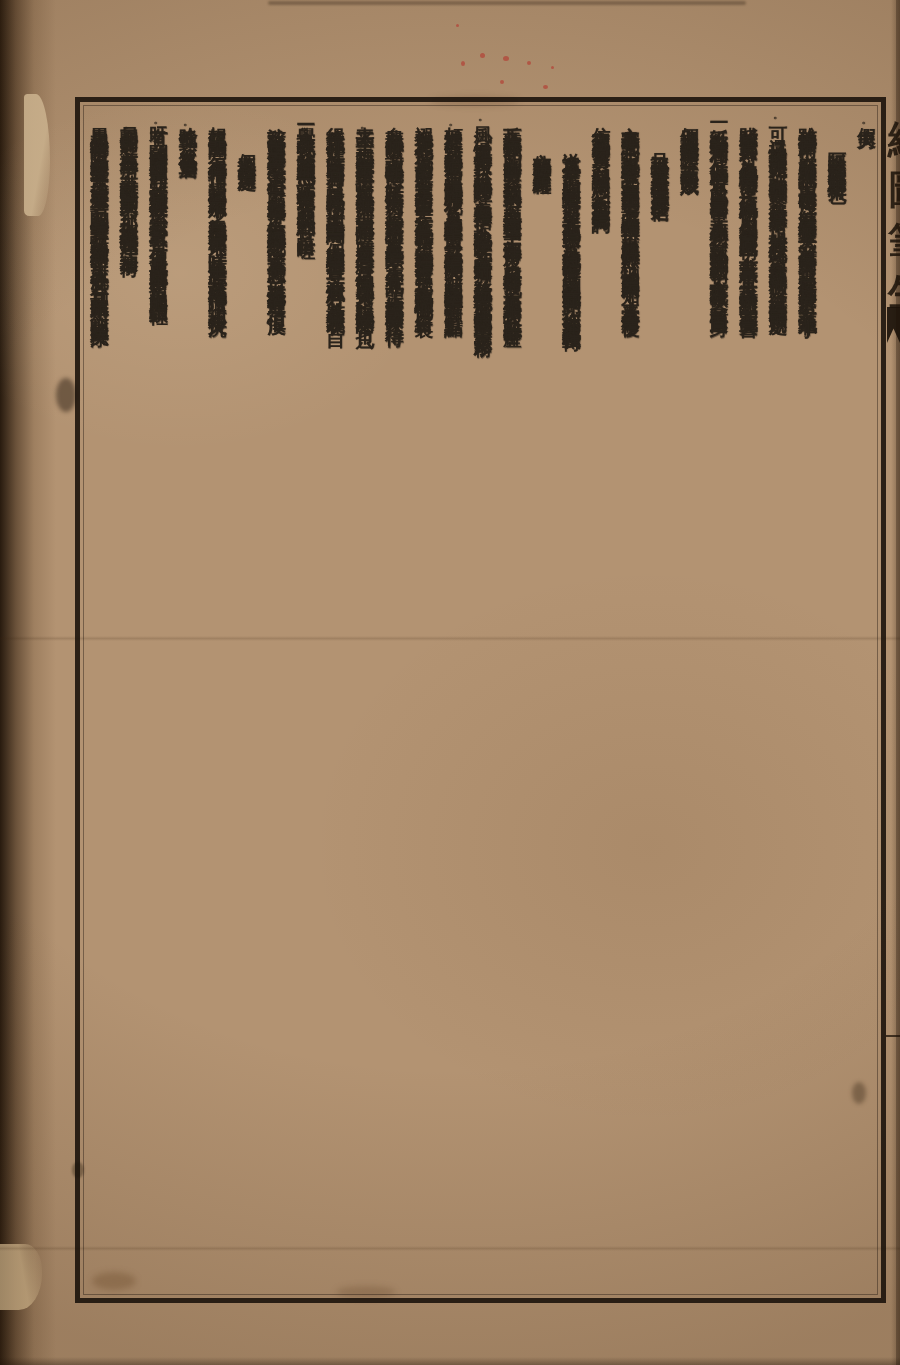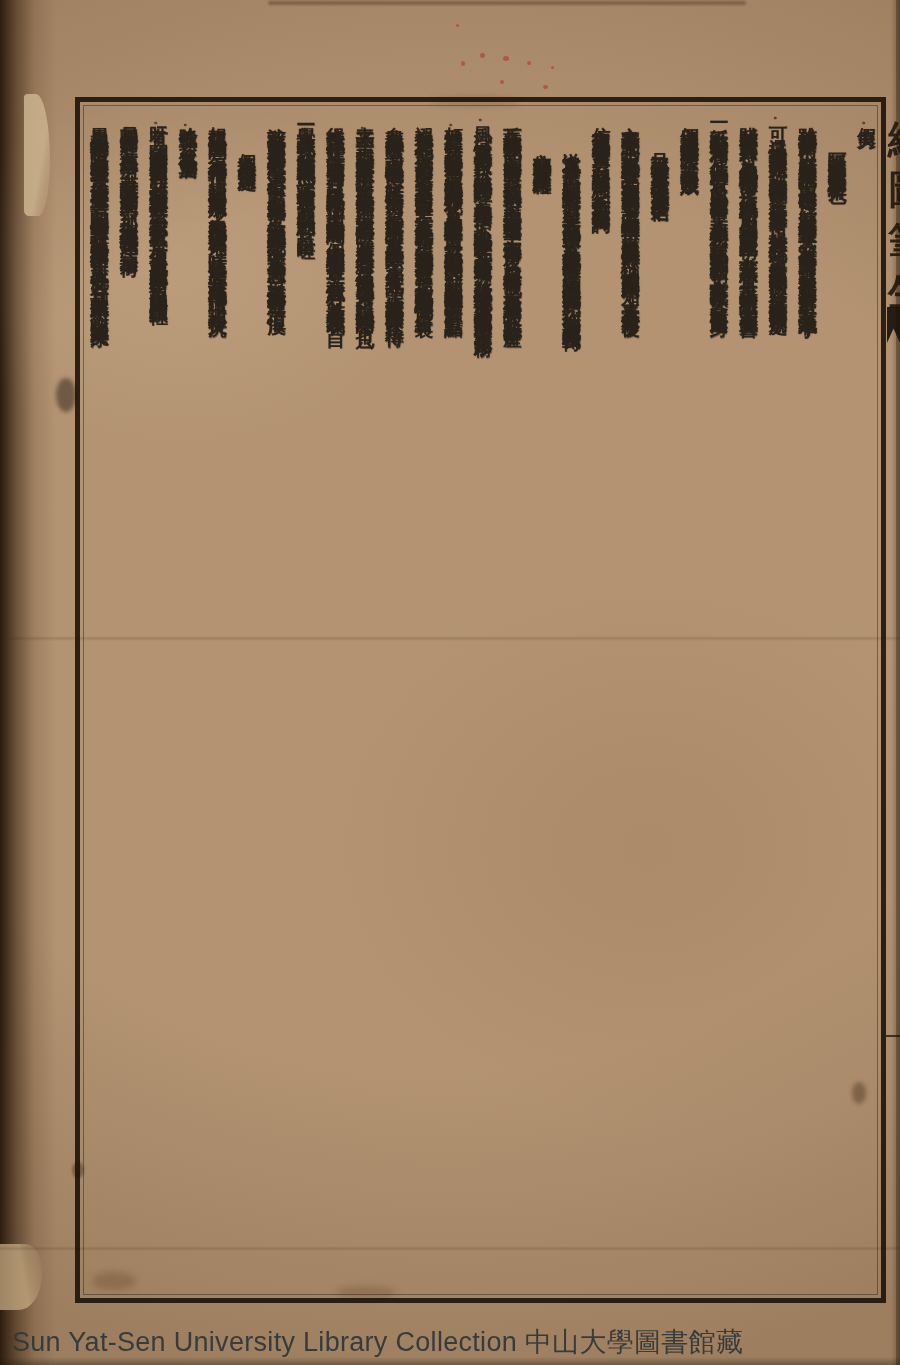--- a/index.html
+++ b/index.html
@@ -151,16 +151,15 @@
         <div class="spine-char" style="top: 112px;">繪</div>
         <div class="spine-char" style="top: 162px;">圖</div>
         <div class="spine-char" style="top: 215px;">筆</div>
         <div class="spine-char" style="top: 264px;">生</div>
       </div>
     <div class="fishtail"></div>
     <div class="spine-tick"></div>
     <div class="spine-shadow"></div>
   </div>
 
-  <div class="caption">Sun Yat-Sen University Library Collection 中山大學圖書館藏</div>
 
   <div class="bottom-shadow"></div>
 </div>
 
 </body></html>

